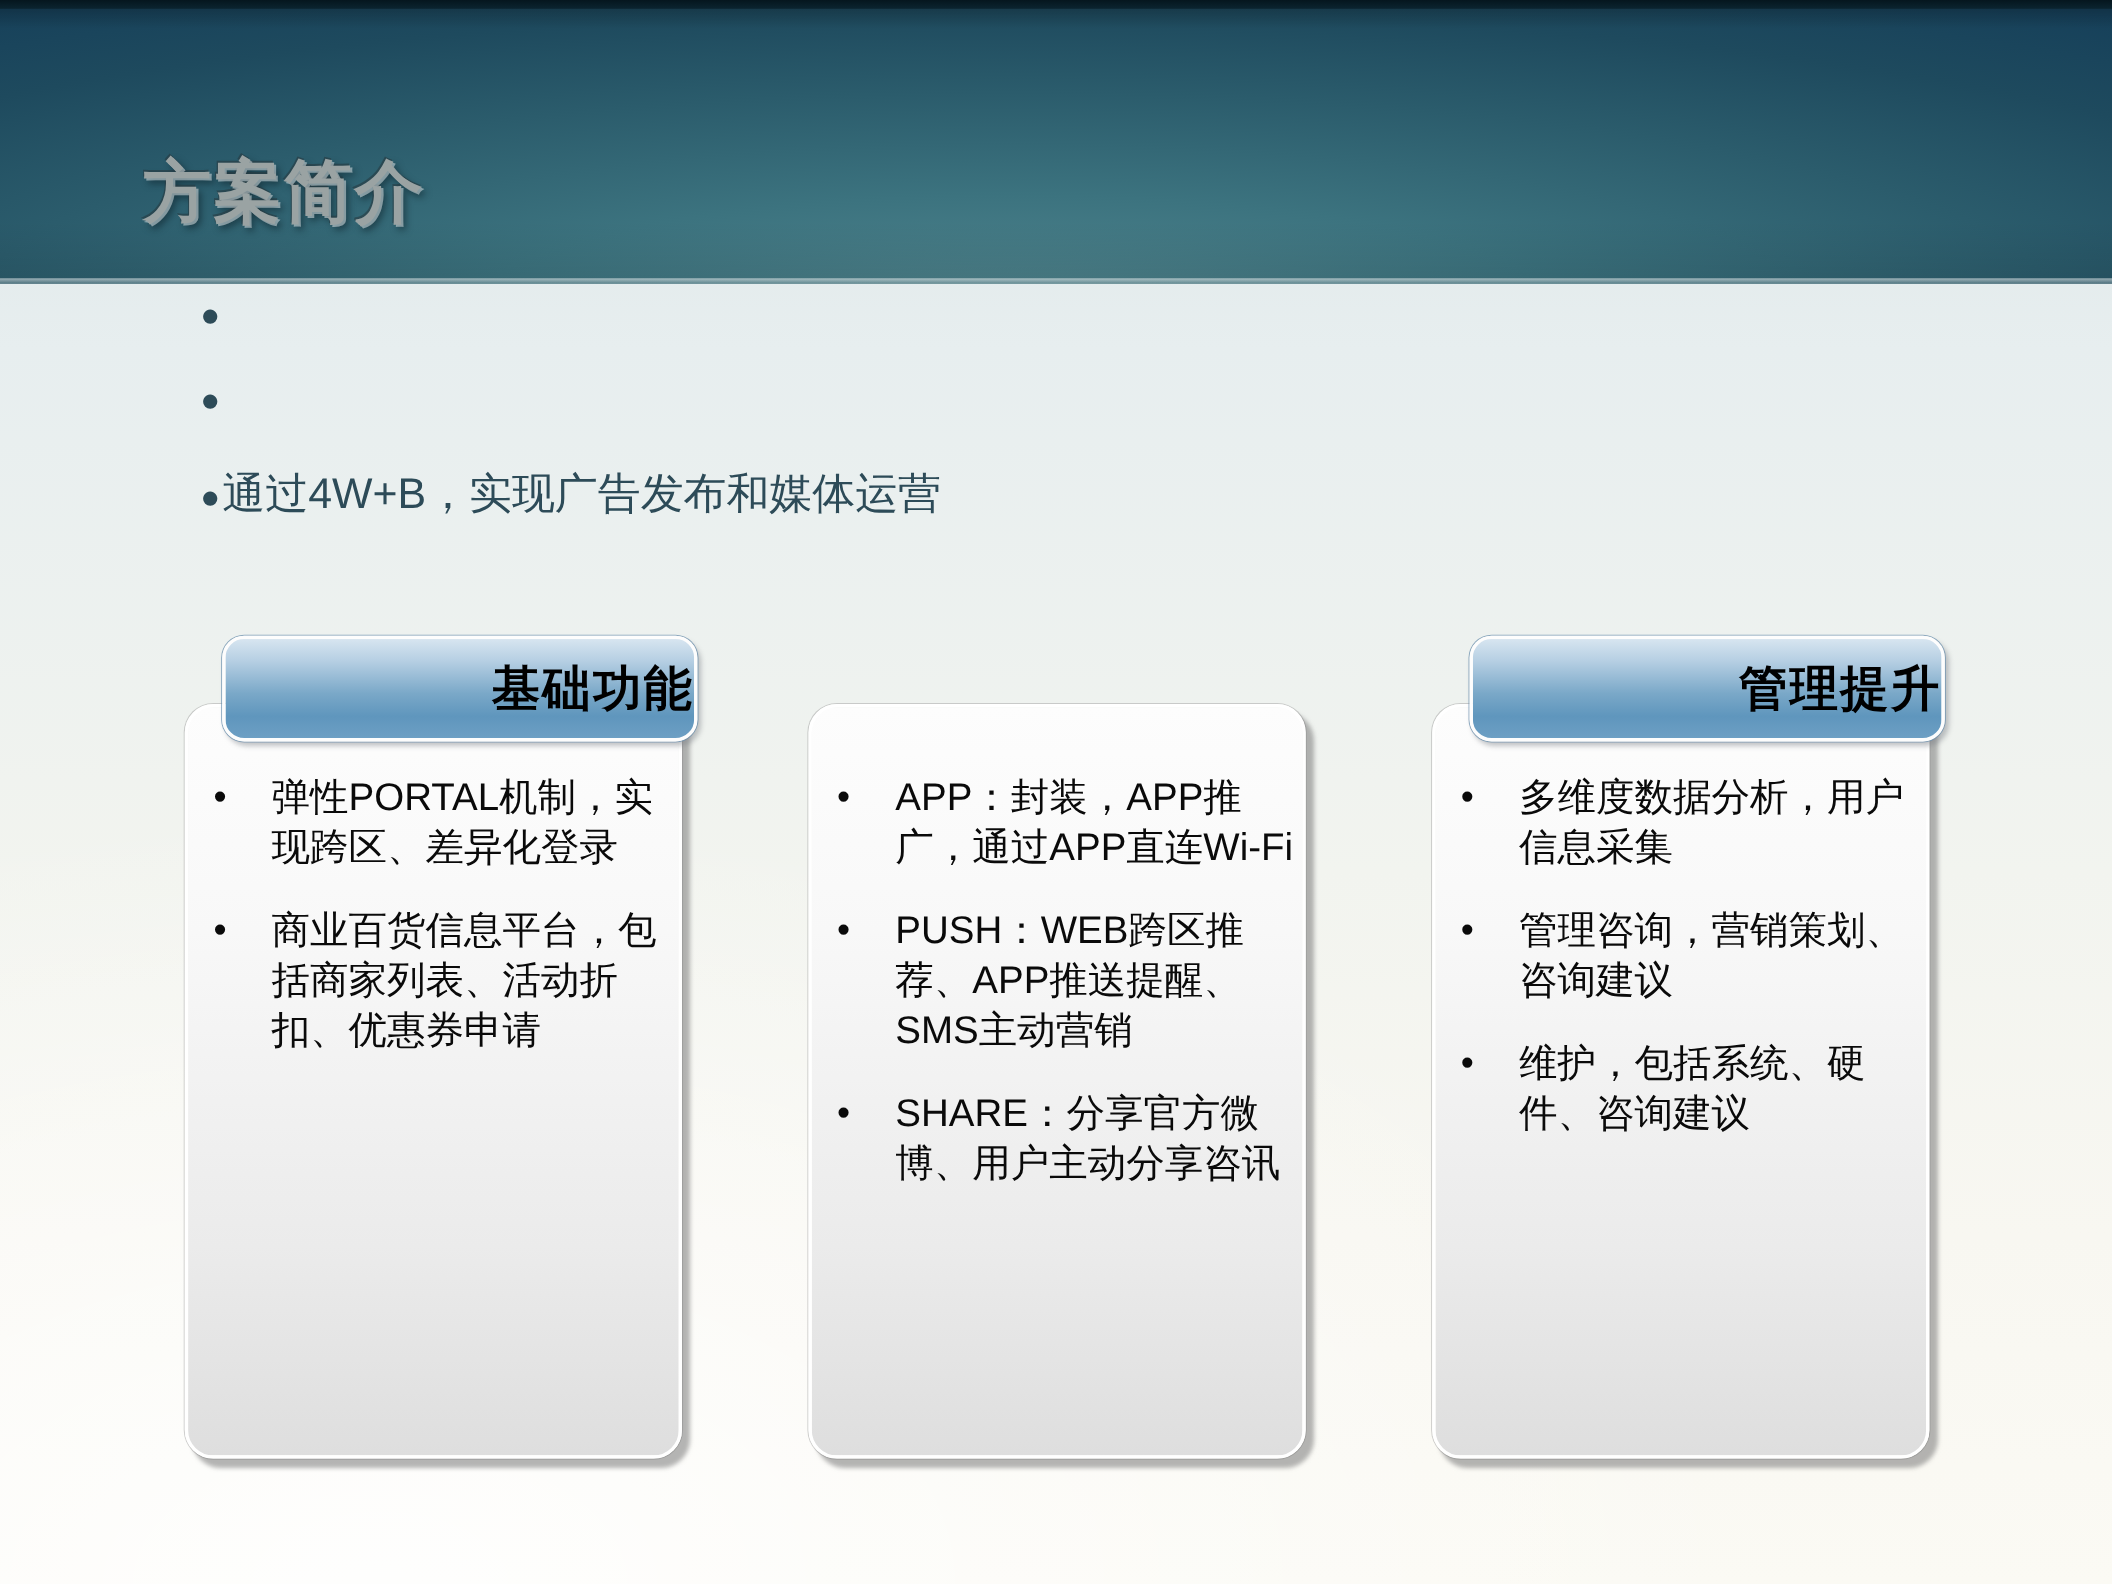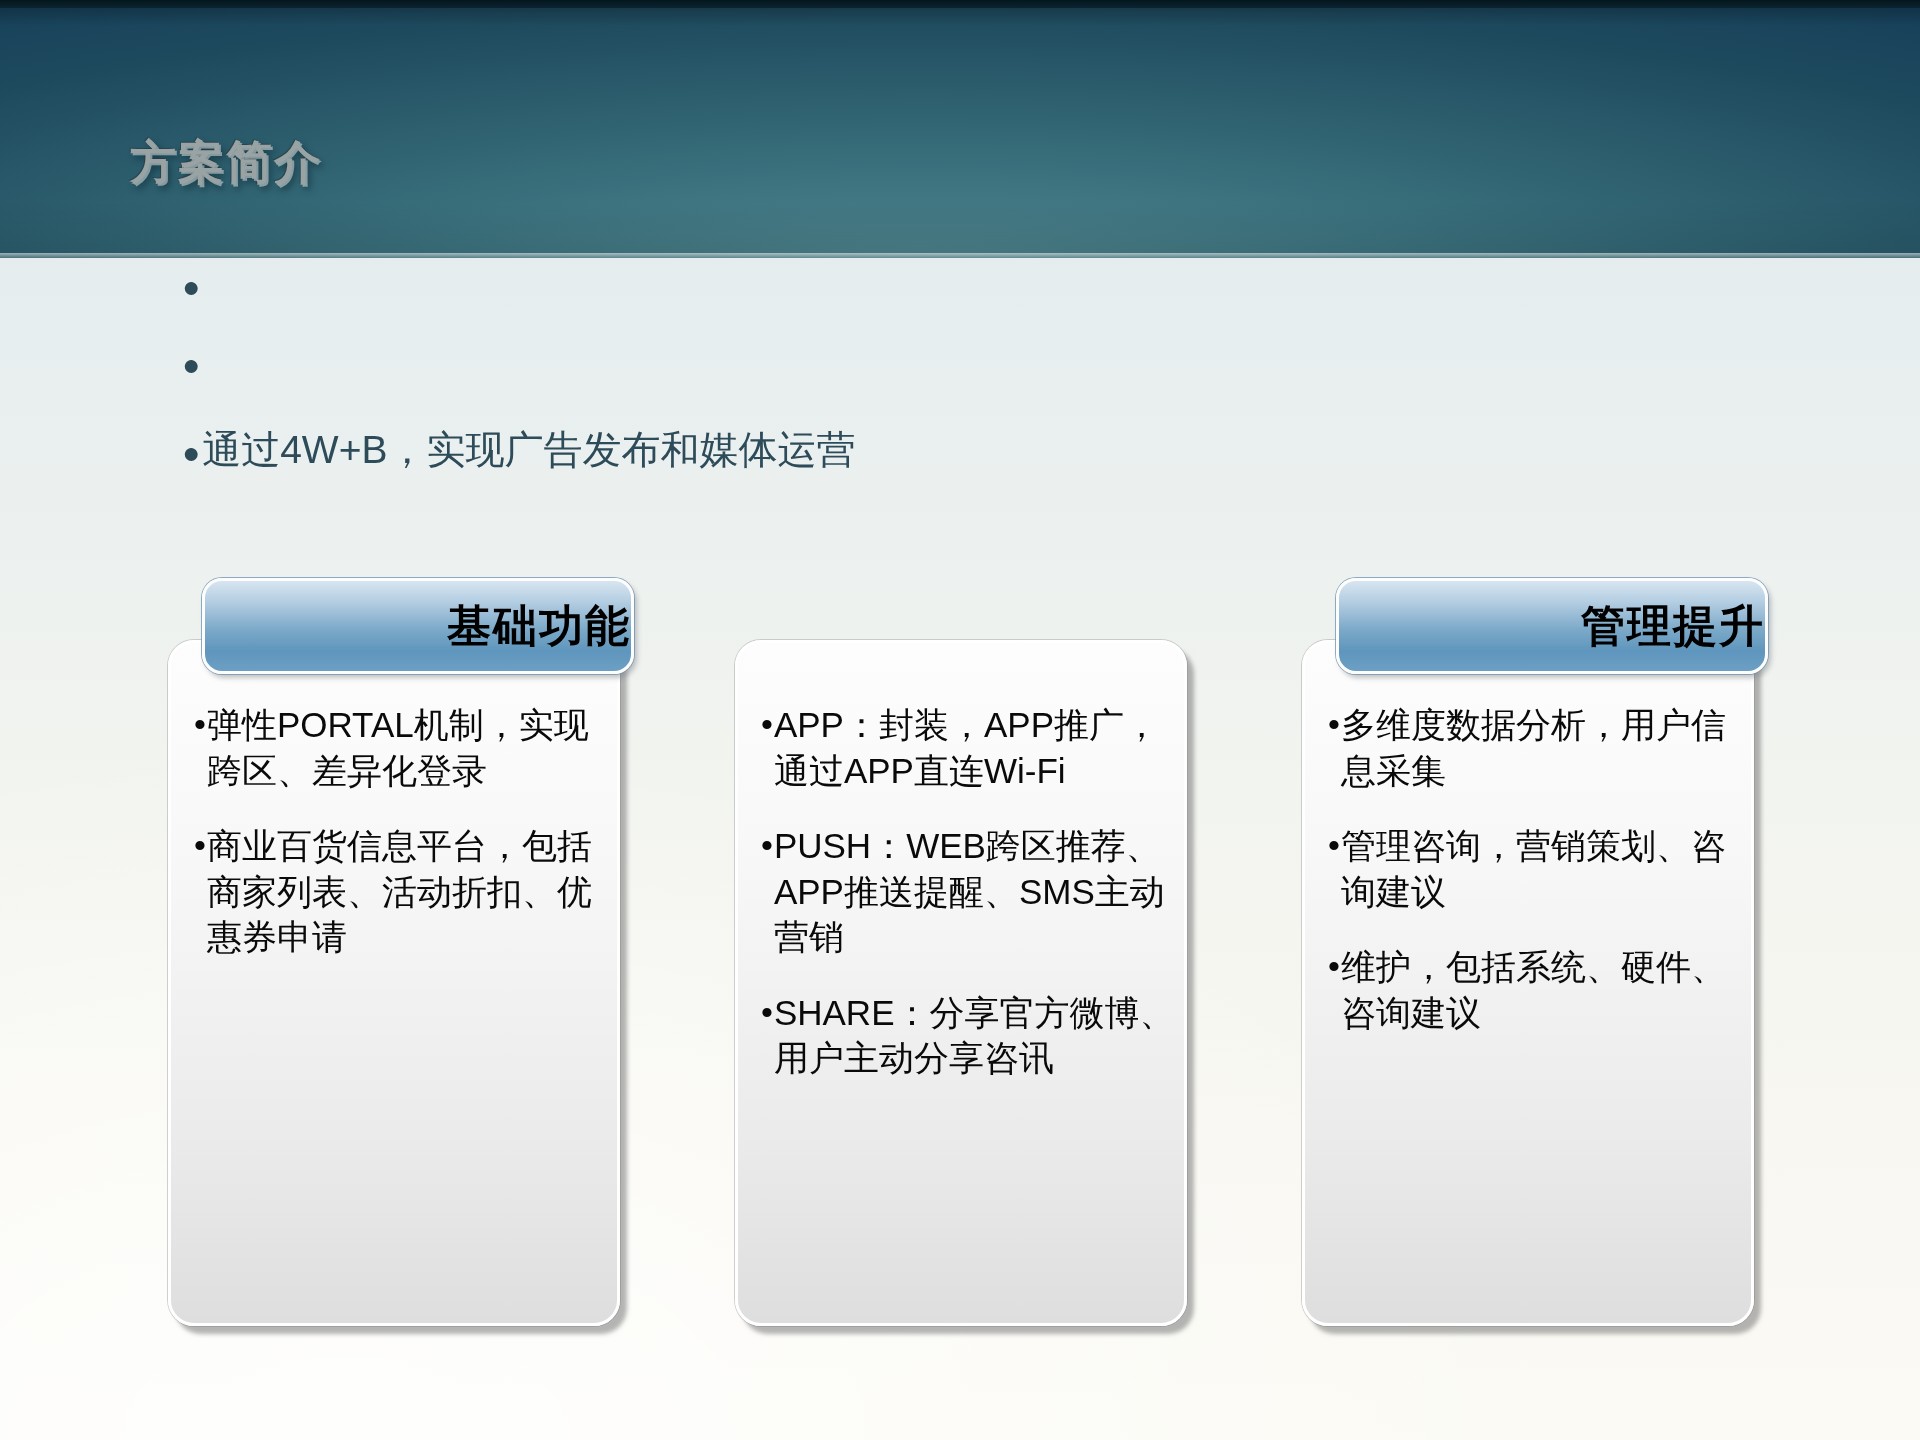--- a/index.html
+++ b/index.html
@@ -46,21 +46,21 @@
     position: absolute;
     left: 0; top: 0;
     width: 1920px; height: 8px;
     background: linear-gradient(180deg, #05161e, #0b2430);
   }
 
   .slide-title {
     position: absolute;
     left: 130px;
     top: 132px;
-    font-size: 46px;
+    font-size: 62px;
     font-weight: bold;
     letter-spacing: 2px;
     color: #9aa3a3;
     text-shadow:
        2px 2px 0 rgba(255,255,255,0.45),
       -1px -1px 0 rgba(40,55,60,0.55),
        4px 5px 7px rgba(10,25,32,0.55);
     white-space: nowrap;
   }
 
@@ -156,21 +156,21 @@
     line-height: 1.30;
     color: #0a0a0a;
     margin-bottom: 30px;
   }
   .card-bullet {
     font-size: 34px;
     line-height: 1.30;
     margin-right: 1px;
     flex: 0 0 auto;
   }
-  .card-item-text { flex: 1 1 auto; }
+  .card-item-text { flex: 1 1 auto; margin-left: 40px; }
 </style>
 </head>
 <body>
 
 <div class="slide">
 
   <div class="header-band">
     <div class="header-top-line"></div>
   </div>
 

